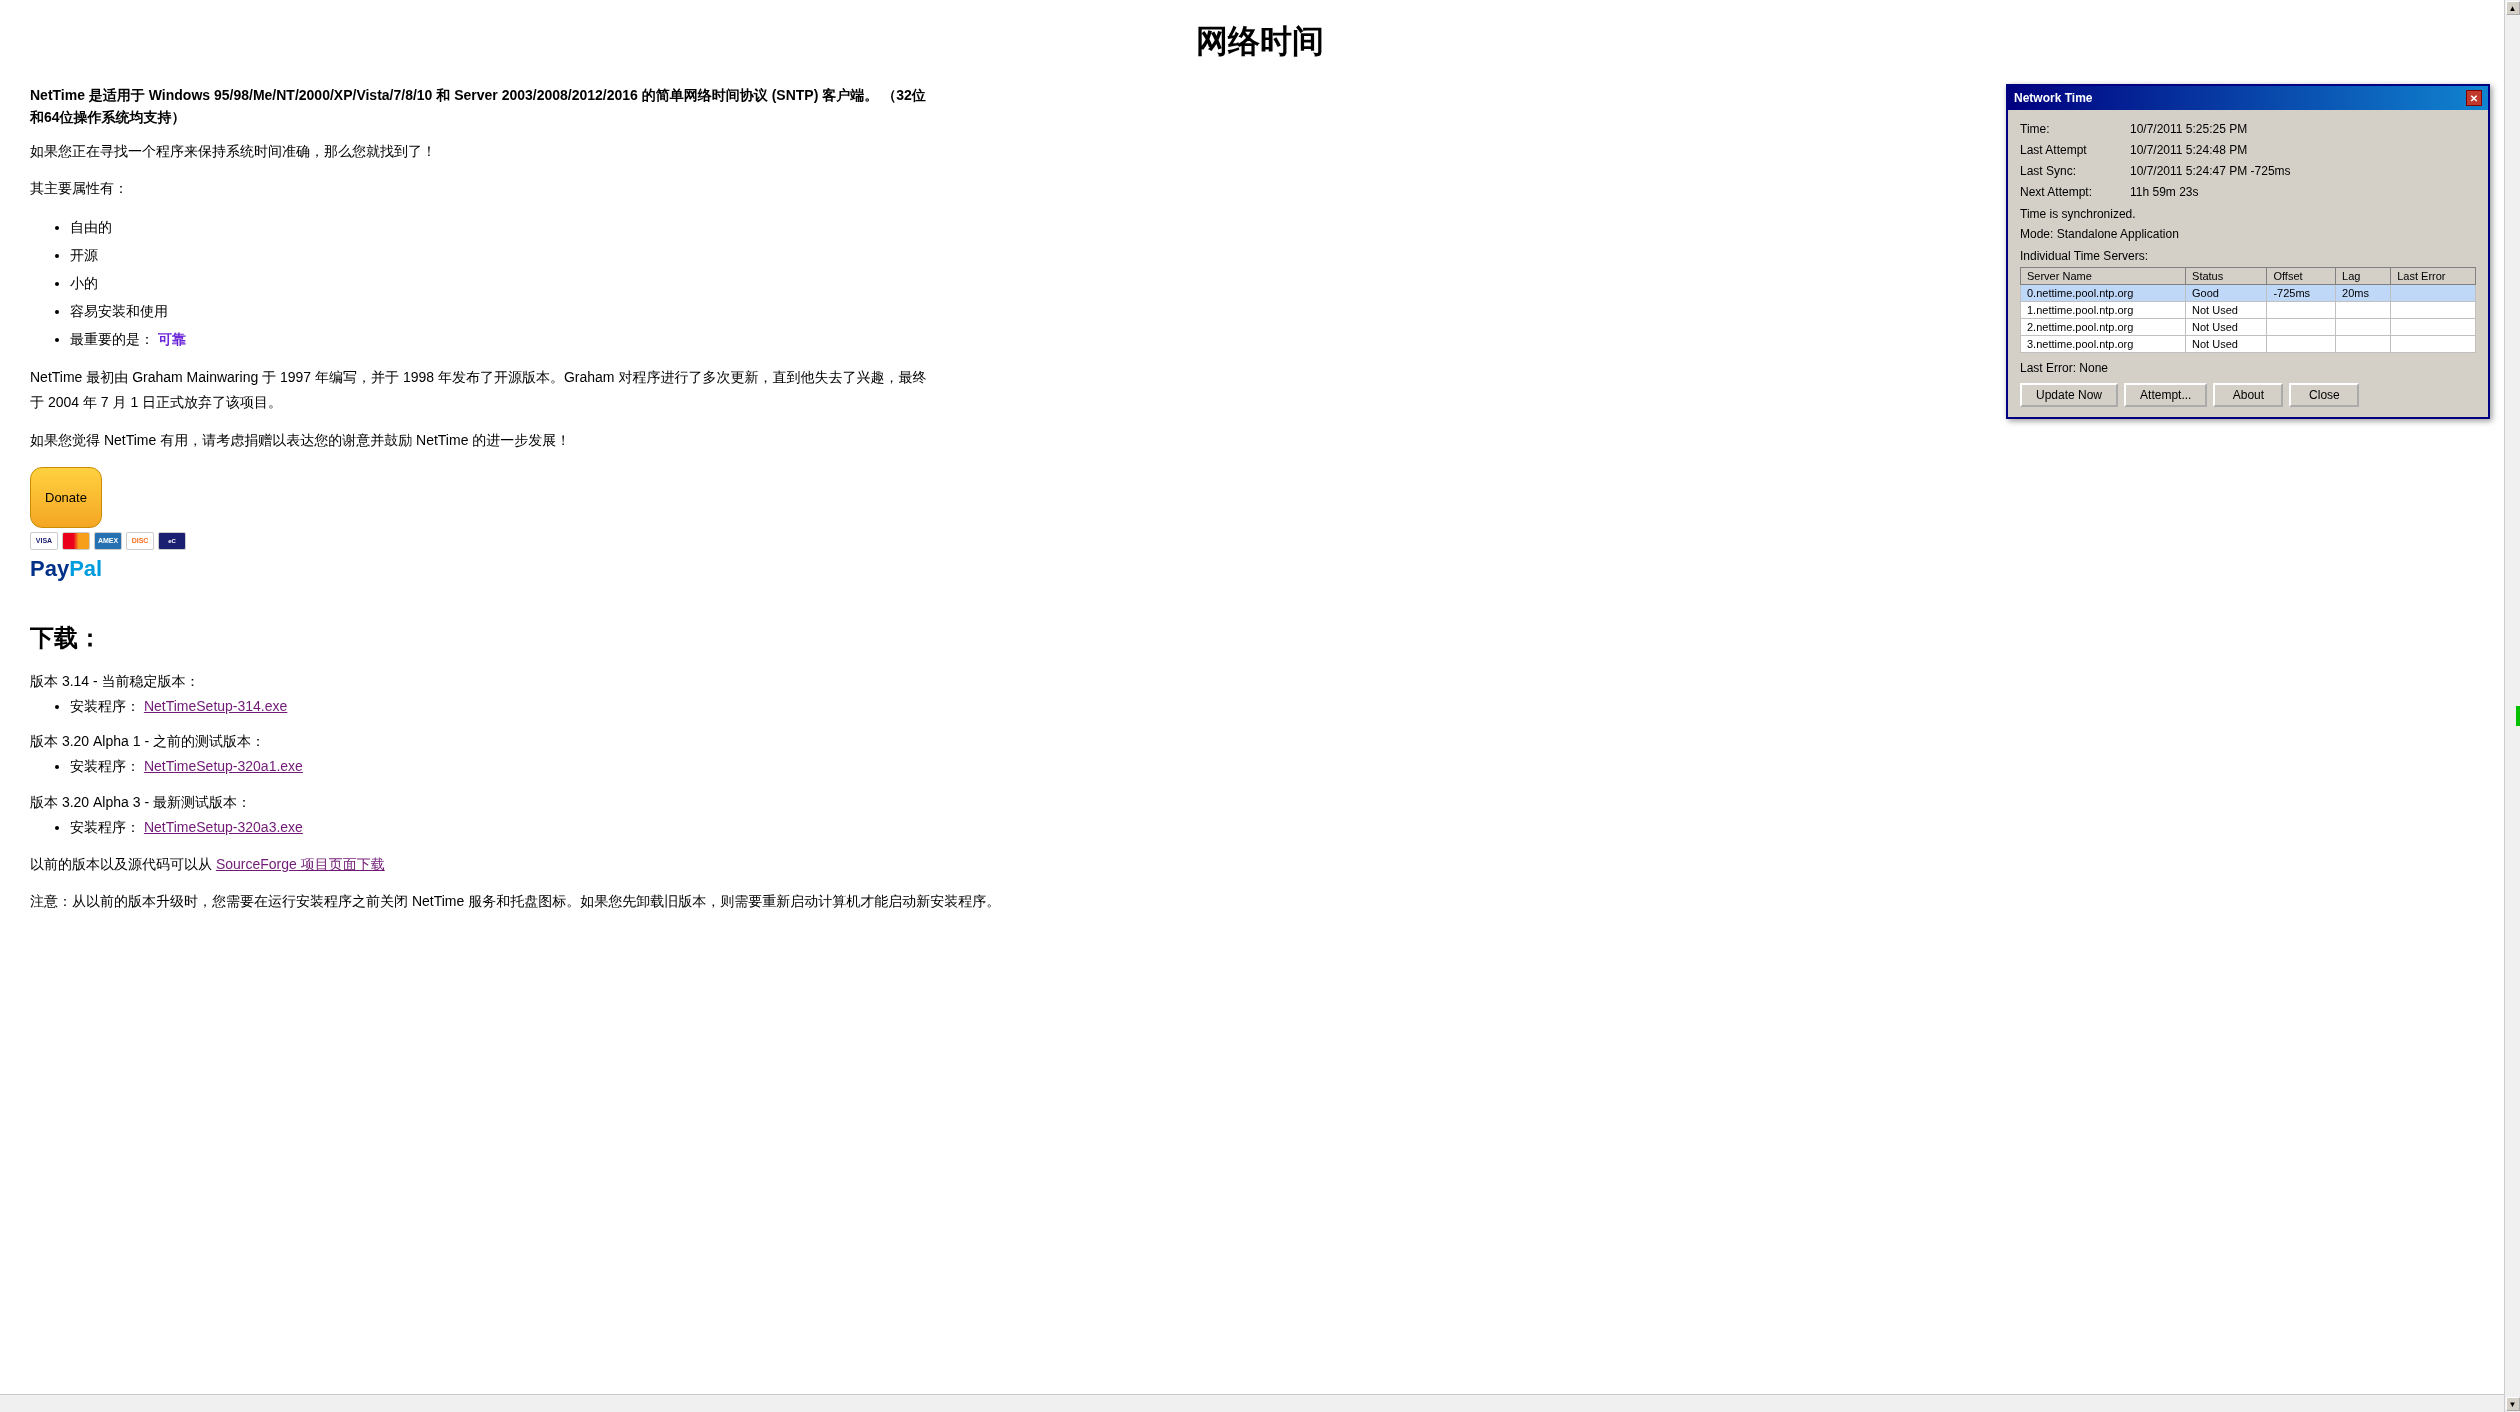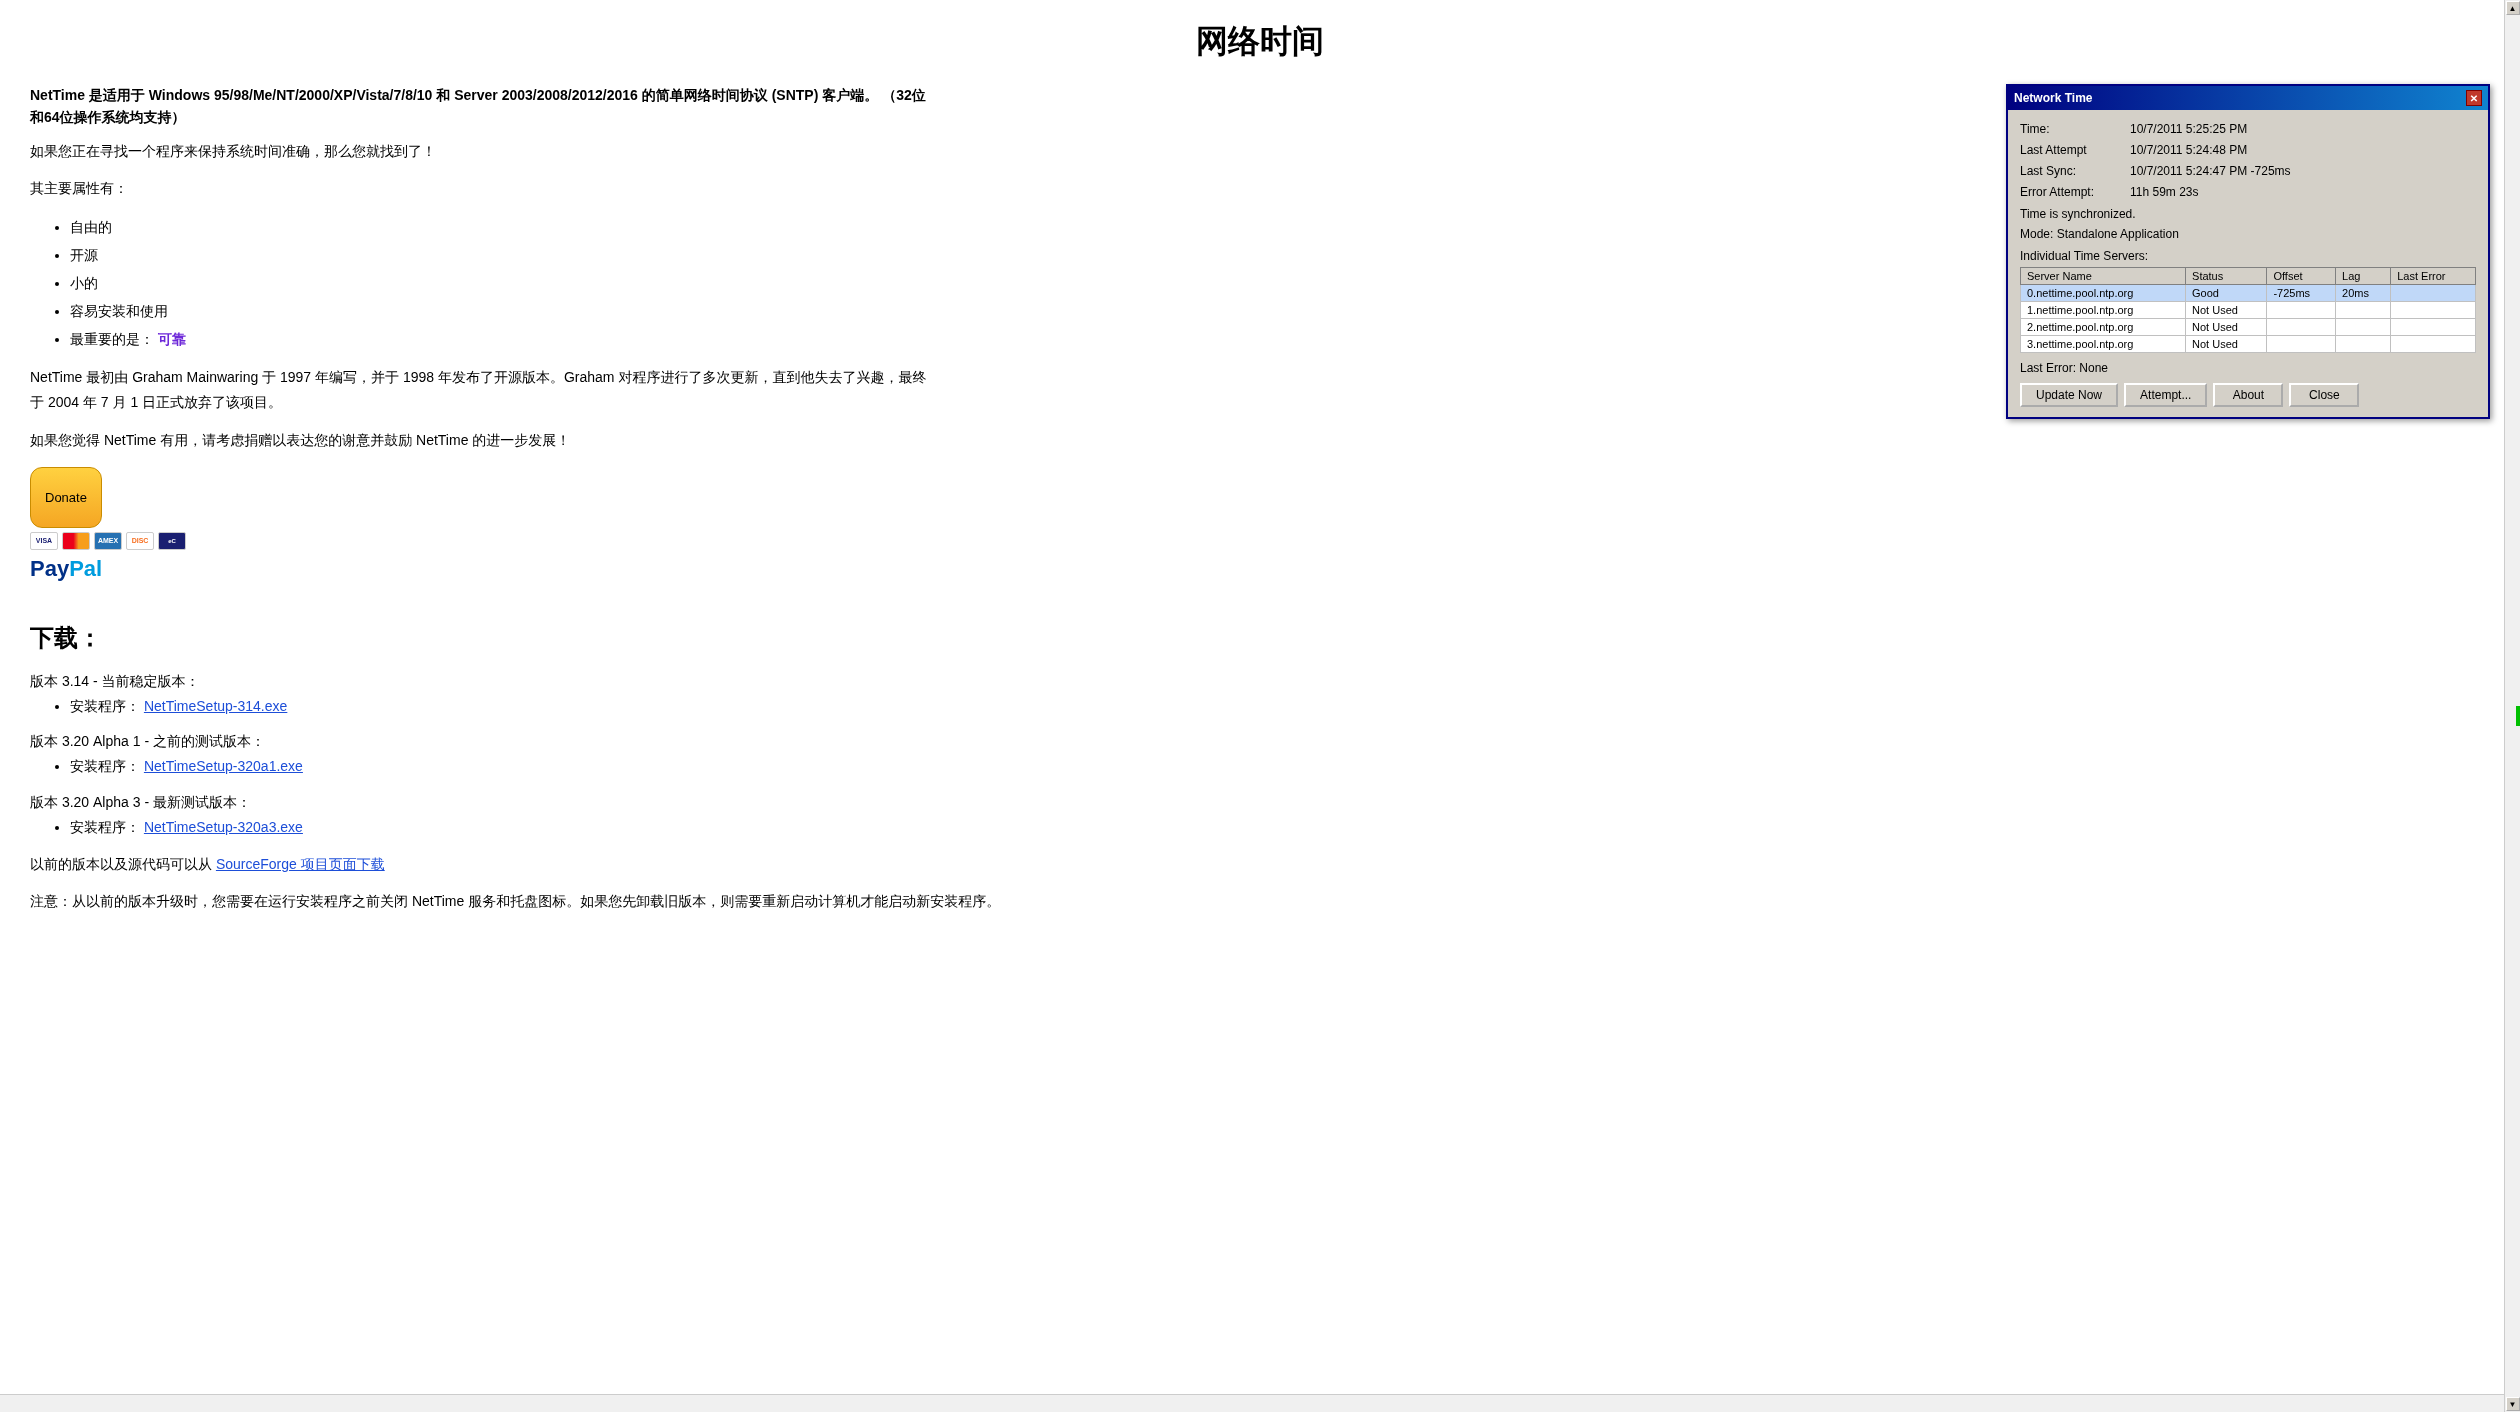--- a/index.html
+++ b/index.html
@@ -200,21 +200,21 @@
     .download-title {
       font-size: 24px;
       font-weight: bold;
       margin: 20px 0 10px 0;
     }
     .download-section {
       margin-bottom: 10px;
       line-height: 1.8;
     }
     .download-link {
-      color: #1d4ed8;
+      color: #701a75;
       text-decoration: underline;
       cursor: pointer;
     }
     .note-section {
       margin-top: 12px;
       line-height: 1.8;
     }
 
     
     .scrollbar-area {
@@ -314,21 +314,21 @@
         </div>
         <div class="info-row">
           <span class="info-label">Last Attempt</span>
           <span class="info-value">10/7/2011 5:24:48 PM</span>
         </div>
         <div class="info-row">
           <span class="info-label">Last Sync:</span>
           <span class="info-value">10/7/2011 5:24:47 PM -725ms</span>
         </div>
         <div class="info-row">
-          <span class="info-label">Error Attempt:</span>
+          <span class="info-label">Next Attempt:</span>
           <span class="info-value">11h 59m 23s</span>
         </div>
         <div class="sync-status">Time is synchronized.</div>
         <div class="mode-row">
           <span>Mode:</span>
           <span>Standalone Application</span>
         </div>
         <div class="servers-label">Individual Time Servers:</div>
         <table class="servers-table">
           <thead>

